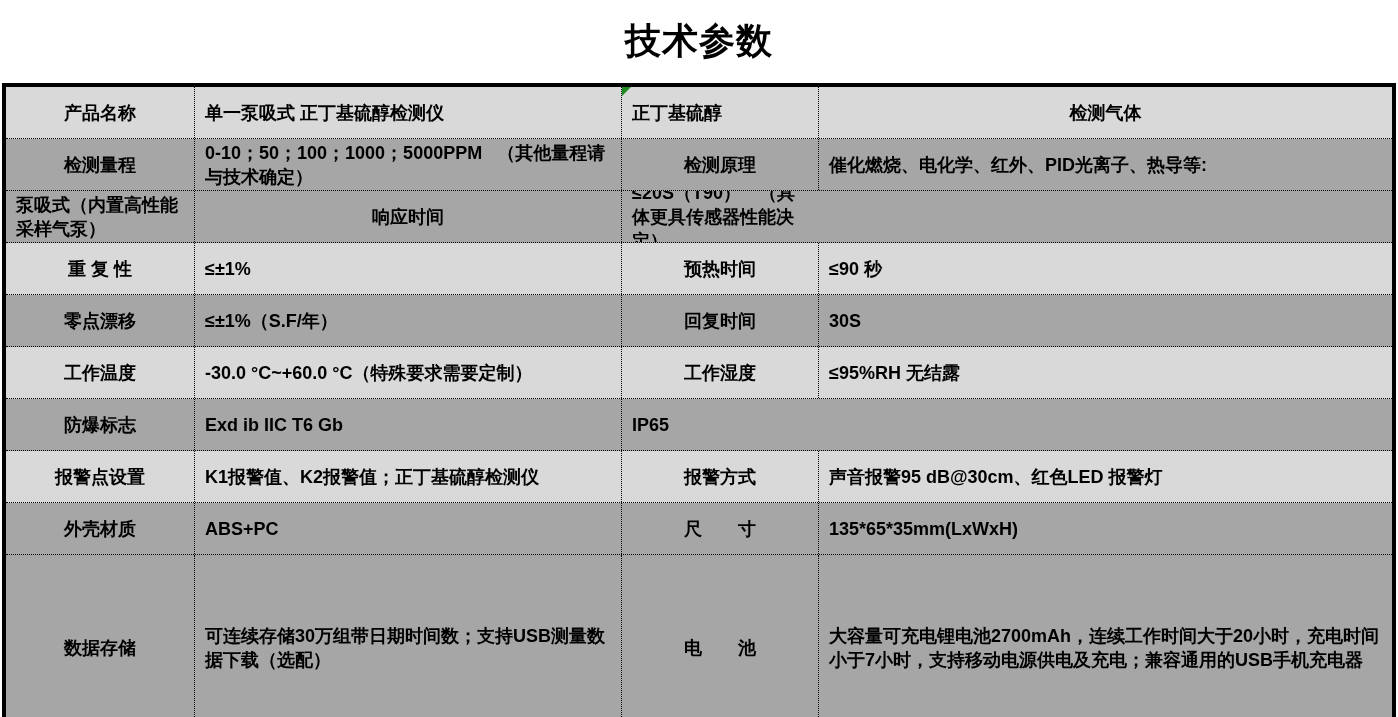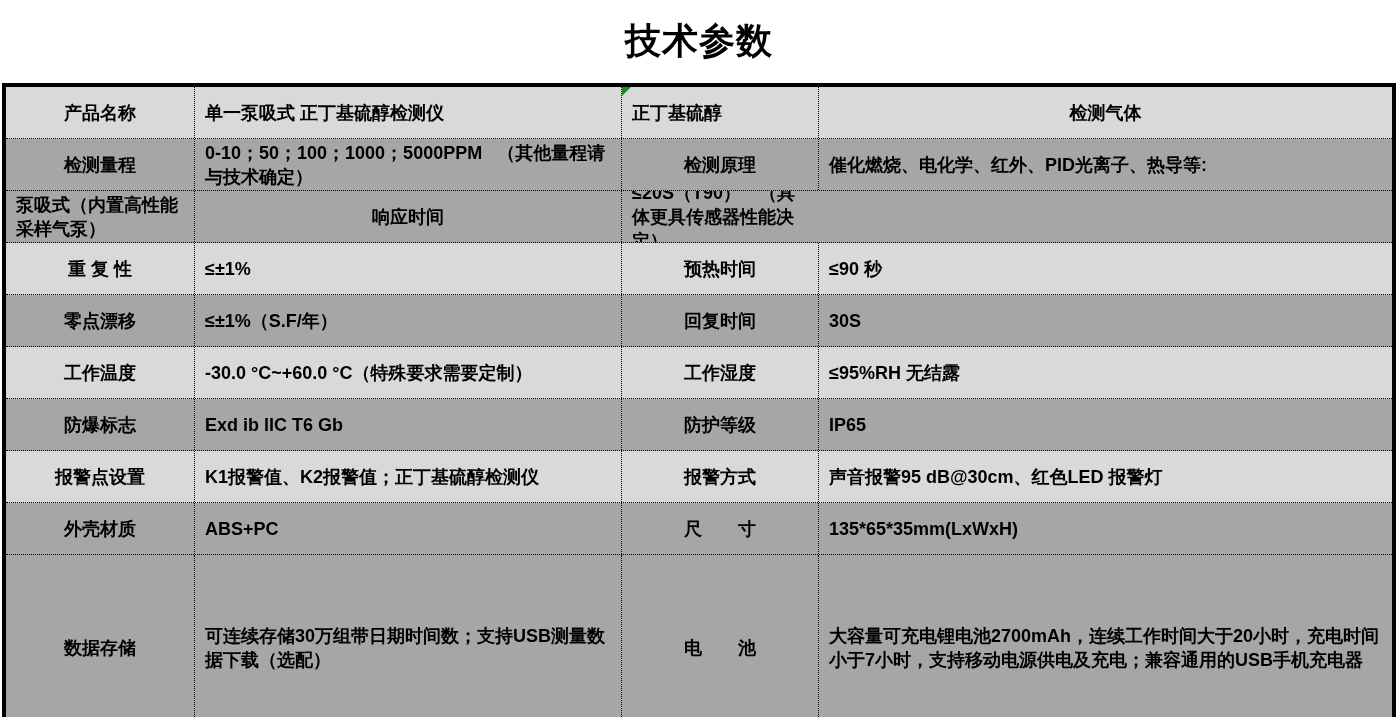--- a/index.html
+++ b/index.html
@@ -114,21 +114,20 @@
   </div>
     <div class="row light">
     <div class="cell label c1">工作温度</div>
     <div class="cell value c2">-30.0 °C~+60.0 °C（特殊要求需要定制）</div>
     <div class="cell label c3">工作湿度</div>
     <div class="cell value c4">≤95%RH 无结露</div>
   </div>
     <div class="row dark">
     <div class="cell label c1">防爆标志</div>
     <div class="cell value c2">Exd ib IIC T6 Gb</div>
-    <div class="cell label c3">防护等级</div>
     <div class="cell value c4">IP65</div>
   </div>
     <div class="row light">
     <div class="cell label c1">报警点设置</div>
     <div class="cell value c2">K1报警值、K2报警值；正丁基硫醇检测仪</div>
     <div class="cell label c3">报警方式</div>
     <div class="cell value c4">声音报警95 dB@30cm、红色LED 报警灯</div>
   </div>
     <div class="row dark">
     <div class="cell label c1">外壳材质</div>

